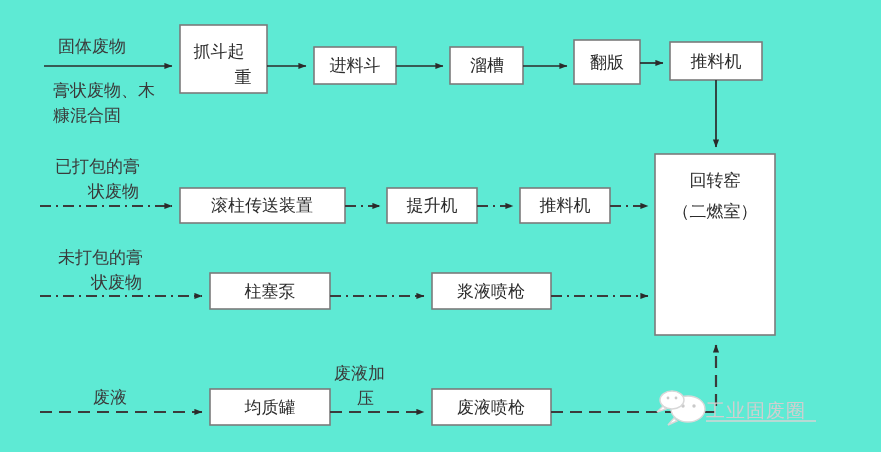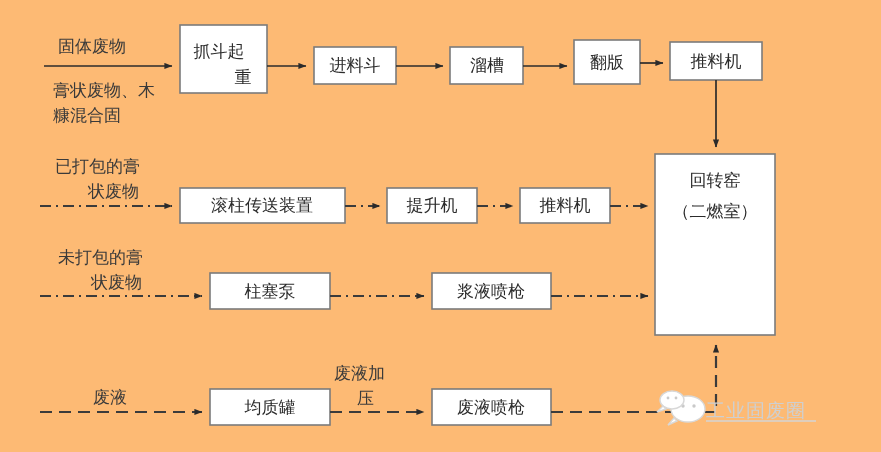--- a/index.html
+++ b/index.html
@@ -7,21 +7,21 @@
     padding: 0;
     background: #ffffff;
   }
   body {
     font-family: "DejaVu Sans", "Liberation Sans", sans-serif;
   }
   #stage {
     position: relative;
     width: 881px;
     height: 452px;
-    background: #fdba74;
+    background: #5eead4;
     overflow: hidden;
   }
   svg#flow {
     position: absolute;
     left: 0;
     top: 0;
     width: 881px;
     height: 452px;
   }
   .box-rect {

